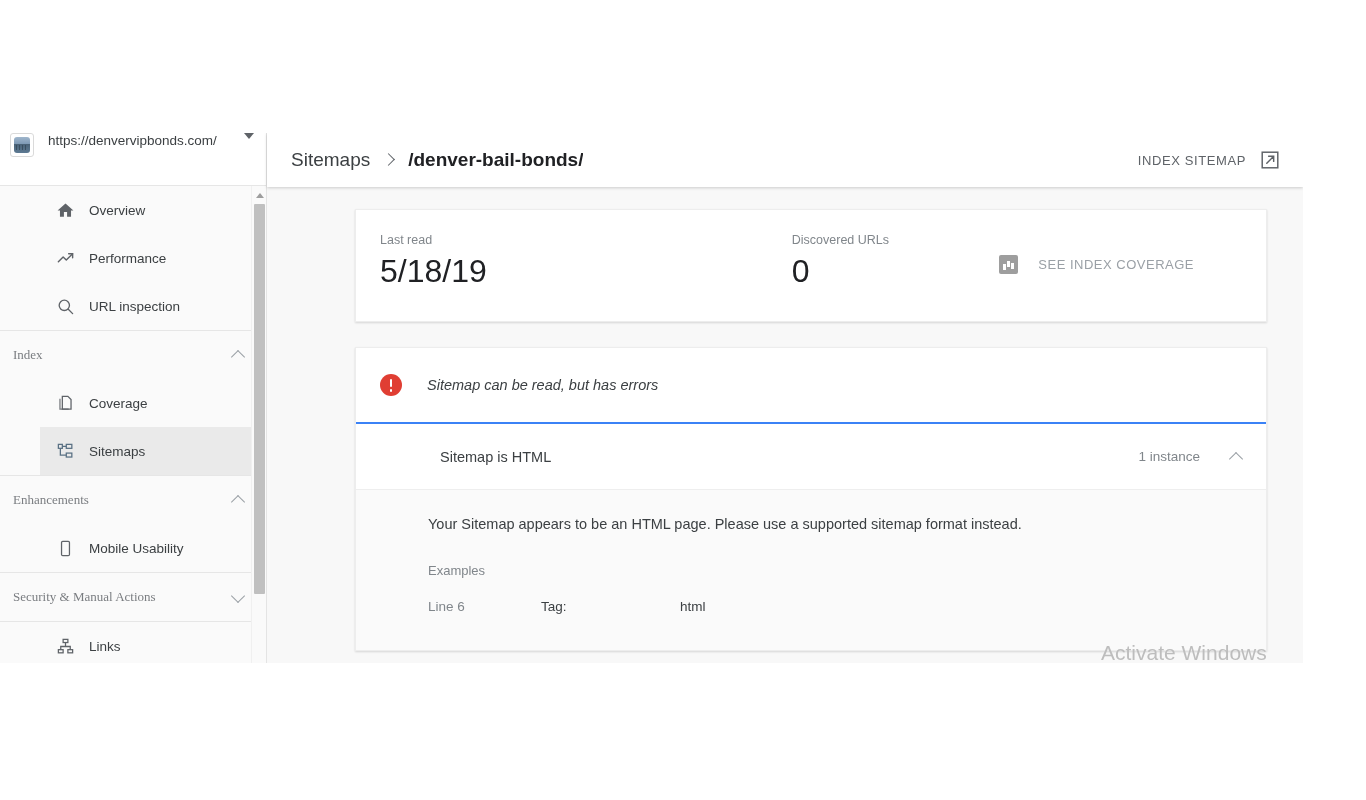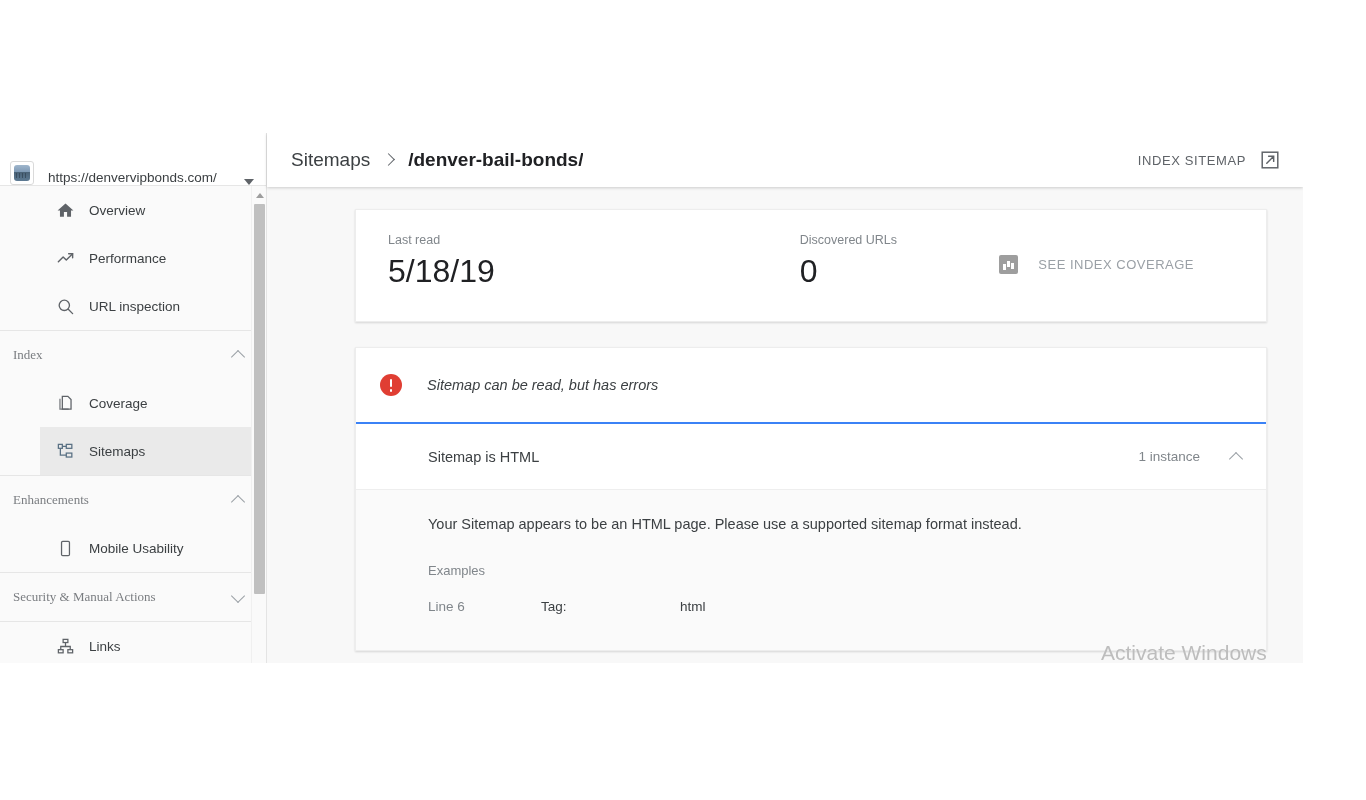--- a/index.html
+++ b/index.html
@@ -31,21 +31,21 @@
     position: relative;
     height: 100%;
   }
 
   .property-selector {
     height: 53px;
     flex: 0 0 53px;
     background: #ffffff;
     border-bottom: 1px solid #e6e6e6;
     display: flex;
-    align-items: flex-end;
+    align-items: flex-start;
     padding: 0 12px 0 10px;
     cursor: pointer;
   }
   .favicon {
     width: 24px; height: 24px;
     flex: 0 0 24px;
     border: 1px solid #dadada;
     border-radius: 3px;
     background: #ffffff;
     display: flex; align-items: center; justify-content: center;
@@ -250,21 +250,21 @@
 
   
   .stats-card {
     height: 113px;
     display: flex;
     align-items: flex-start;
     padding: 23px 0 0 0;
     margin-bottom: 25px;
   }
   .stat {
-    padding-left: 32px;
+    padding-left: 24px;
     flex: 0 0 auto;
   }
   .stat.second { padding-left: 305px; }
   .stat .stat-label {
     font-size: 12.5px;
     color: #80868b;
     margin-bottom: 7px;
   }
   .stat .stat-value {
     font-size: 32px;
@@ -341,20 +341,21 @@
     color: #3c4043;
   }
 
   .issue-row {
     height: 65px;
     display: flex;
     align-items: center;
     padding: 0 22px 0 72px;
     cursor: pointer;
     background: #ffffff;
+    margin-left: 12px;
   }
   .issue-row .issue-name {
     flex: 1 1 auto;
     font-size: 14.5px;
     color: #3c4043;
   }
   .issue-row .issue-count {
     font-size: 13.5px;
     color: #80868b;
     margin-right: 30px;

